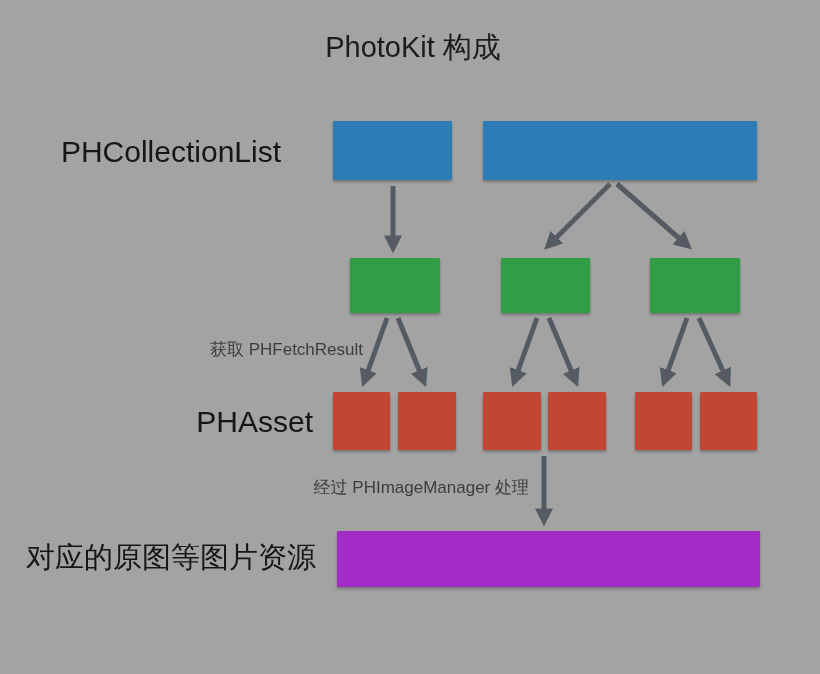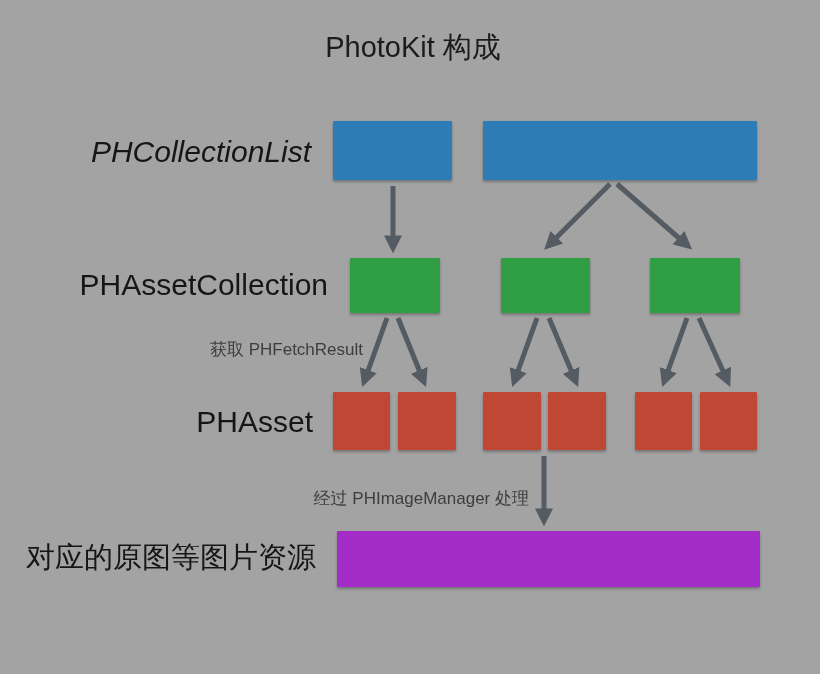--- a/index.html
+++ b/index.html
@@ -68,36 +68,35 @@
   .green-2  { left:501px; top:258px; width:89px;  height:55px; }
   .green-3  { left:650px; top:258px; width:90px;  height:55px; }
   .red-1    { left:333px; top:392px; width:57px;  height:58px; }
   .red-2    { left:398px; top:392px; width:58px;  height:58px; }
   .red-3    { left:483px; top:392px; width:58px;  height:58px; }
   .red-4    { left:548px; top:392px; width:58px;  height:58px; }
   .red-5    { left:635px; top:392px; width:57px;  height:58px; }
   .red-6    { left:700px; top:392px; width:57px;  height:58px; }
   .purple-1 { left:337px; top:531px; width:423px; height:56px; }
   
-  .lbl-1 { right:515px; top:135px;font-style:italic; }
+  .lbl-1 { right:545px; top:135px; }
   .lbl-2 { right:498px; top:268px; }
   .lbl-3 { right:513px; top:405px;margin-left:12px; }
   .lbl-4 { right:510px; top:538px; font-size:29px;font-family:Liberation Serif, serif; }
   .ann-1 { right:463px; top:338px; }
-  .ann-2 { right:297px; top:487px;margin-left:8px; }
+  .ann-2 { right:297px; top:476px;margin-left:8px; }
 </style>
 </head>
 <body>
 
 <div class="canvas">
 
   <h1 class="title">PhotoKit 构成</h1>
 
   <div class="row-label lbl-1">PHCollectionList</div>
-  <div class="row-label lbl-2">PHAssetCollection</div>
   <div class="row-label lbl-3">PHAsset</div>
   <div class="row-label lbl-4">对应的原图等图片资源</div>
 
   <div class="annotation ann-1">获取 PHFetchResult</div>
   <div class="annotation ann-2">经过 PHImageManager 处理</div>
 
   <svg id="arrows" xmlns="http://www.w3.org/2000/svg">
     <defs>
       <marker id="arrowhead" viewBox="0 0 10 10" refX="7" refY="5" markerWidth="3.6" markerHeight="3.6" orient="auto-start-reverse">
         <path d="M0,0 L10,5 L0,10 z"></path>

